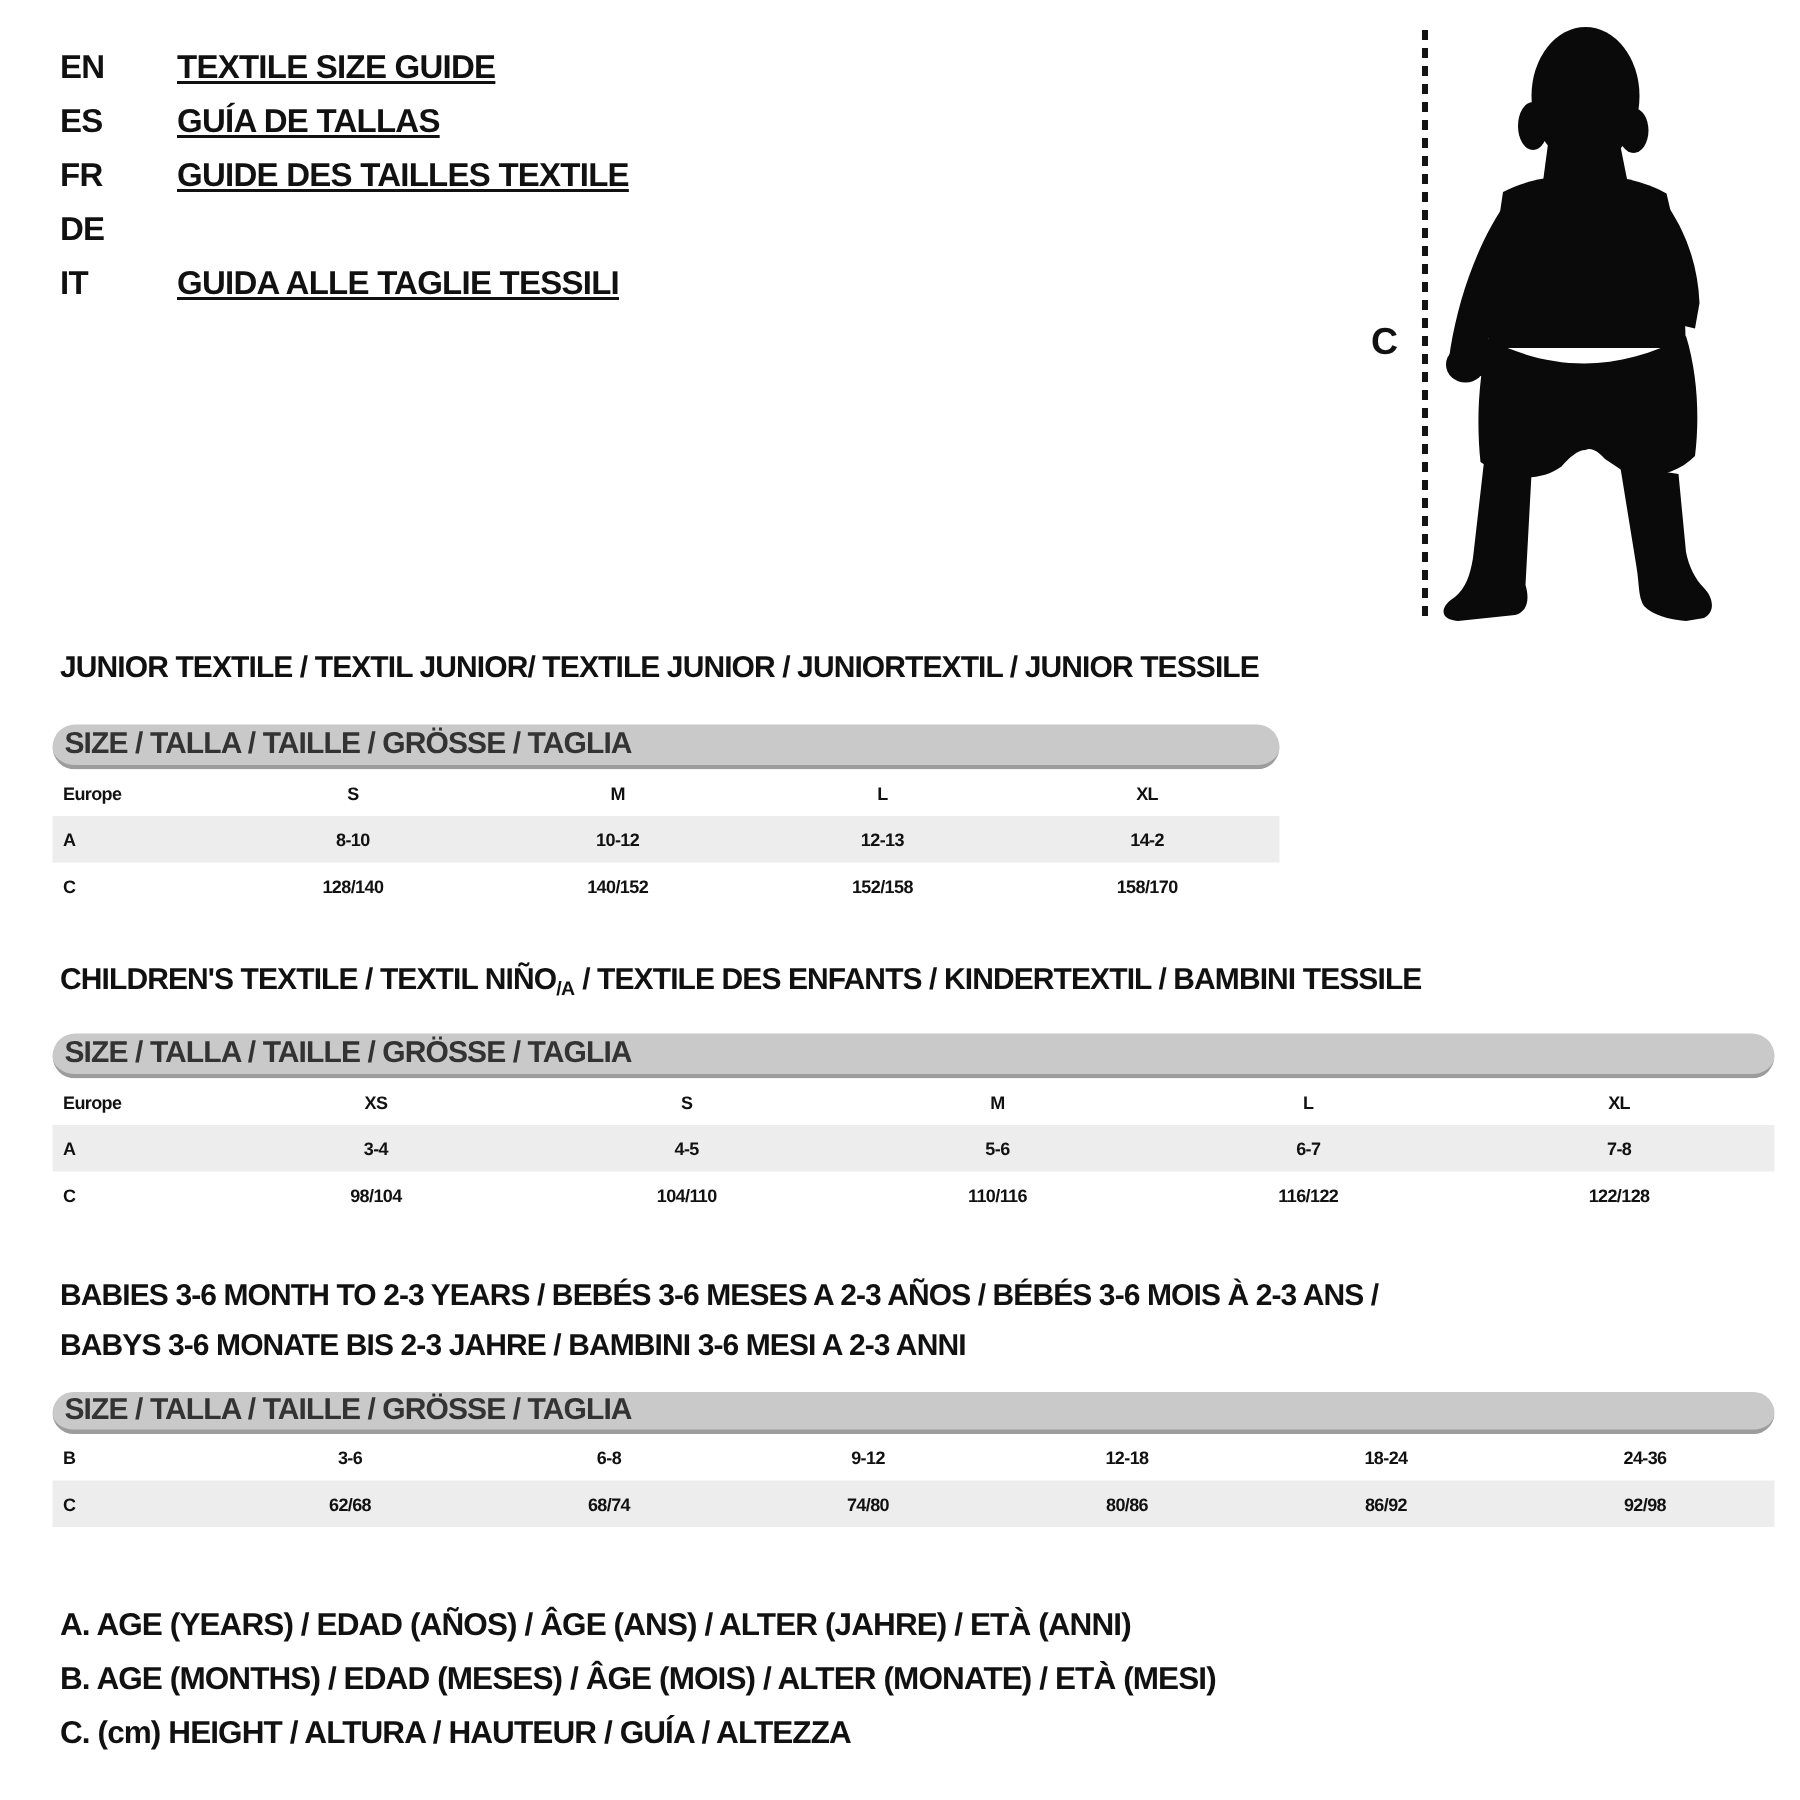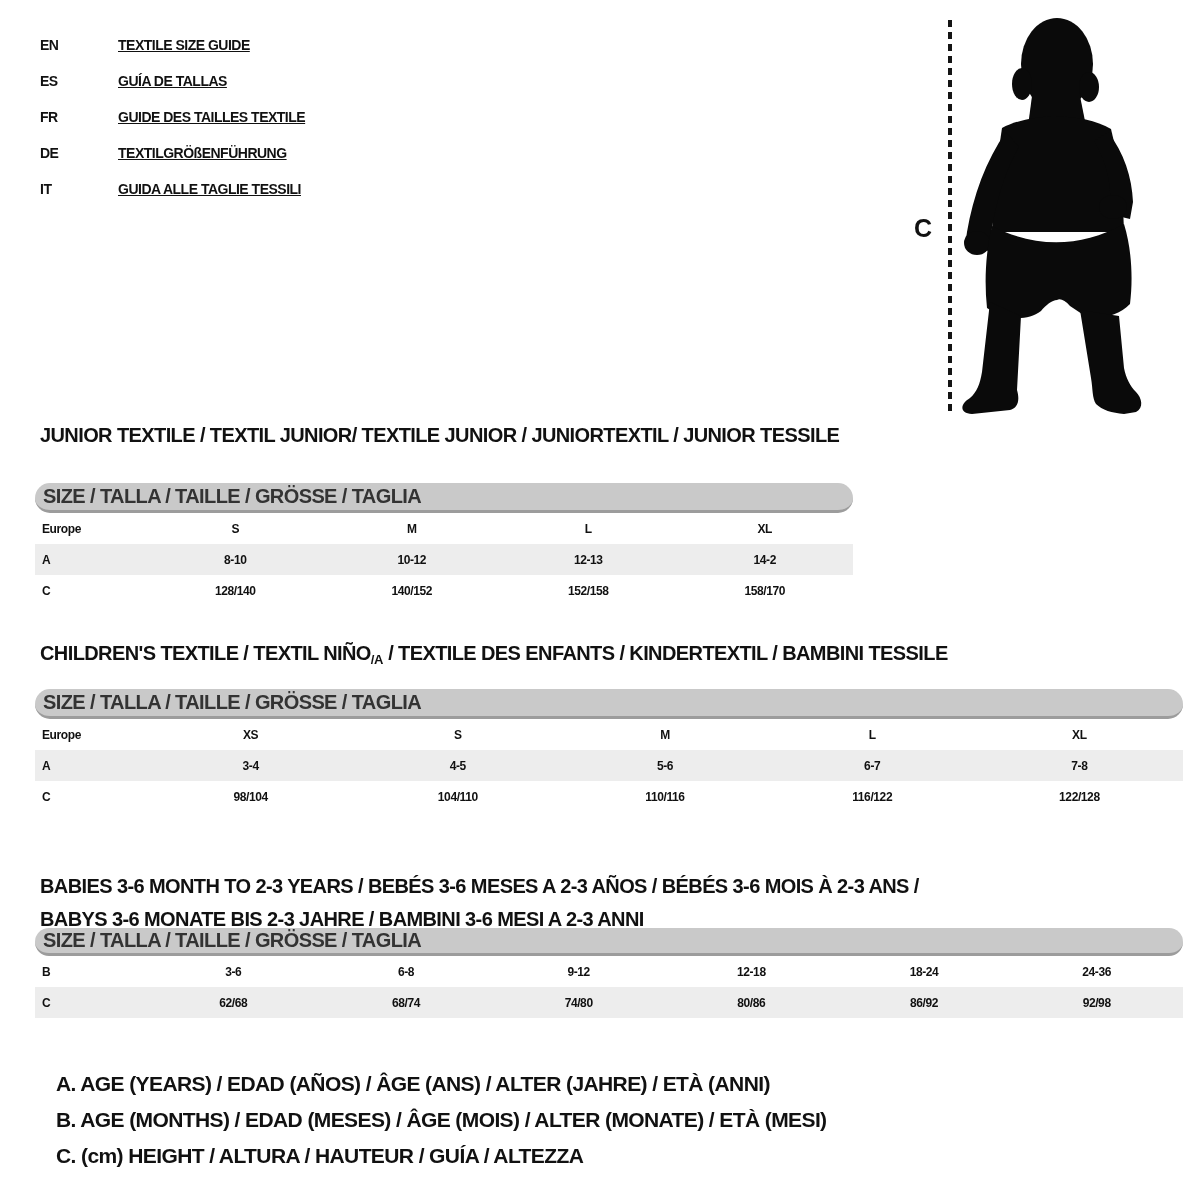--- a/index.html
+++ b/index.html
@@ -11,21 +11,21 @@
     background: #ffffff;
     overflow: hidden;
     font-family: "Liberation Sans", sans-serif;
     font-weight: 700;
     color: #111111;
     letter-spacing: -0.5px;
   }
 
   
   .lang-block { position: absolute; left: 40px; top: 27px; }
-  .lang-row { display: flex; line-height: 36px; font-size: 14px; }
+  .lang-row { display: flex; line-height: 36px; font-size: 22px; }
   .lang-code { width: 78px; flex: 0 0 78px; }
   .lang-title { white-space: nowrap; text-decoration: underline; }
 
   
   .height-line {
     position: absolute; left: 948px; top: 20px;
     width: 4px; height: 396px;
     background: repeating-linear-gradient(to bottom, #141414 0 7px, transparent 7px 12px);
   }
   .height-label { position: absolute; left: 914px; top: 214px; font-size: 25px; }
@@ -47,21 +47,21 @@
   .t-row { display: grid; height: 31px; align-items: center; font-size: 12px; letter-spacing: -0.4px; }
   .t-row.alt { background: #ededed; }
   .t-row .lbl { padding-left: 7px; text-align: left; }
   .t-row .cell { text-align: center; }
   .cols4 { grid-template-columns: 112px repeat(4, 1fr); }
   .cols5 { grid-template-columns: 112px repeat(5, 1fr); }
   .cols6 { grid-template-columns: 112px repeat(6, 1fr); }
 
   
   .legend-block { position: absolute; left: 40px; top: 1066px; }
-  .legend-line { line-height: 36px; font-size: 21px; white-space: nowrap; letter-spacing: -0.6px; margin-left: 16px; }
+  .legend-line { line-height: 36px; font-size: 21px; white-space: nowrap; letter-spacing: -0.6px; }
 </style>
 </head>
 <body>
 
 <div class="canvas">
 
   <div class="lang-block">
     <div class="lang-row">
       <span class="lang-code">EN</span>
       <span class="lang-title">TEXTILE SIZE GUIDE</span>
@@ -69,21 +69,20 @@
     <div class="lang-row">
       <span class="lang-code">ES</span>
       <span class="lang-title">GUÍA DE TALLAS</span>
     </div>
     <div class="lang-row">
       <span class="lang-code">FR</span>
       <span class="lang-title">GUIDE DES TAILLES TEXTILE</span>
     </div>
     <div class="lang-row">
       <span class="lang-code">DE</span>
-      <span class="lang-title">TEXTILGRÖßENFÜHRUNG</span>
     </div>
     <div class="lang-row">
       <span class="lang-code">IT</span>
       <span class="lang-title">GUIDA ALLE TAGLIE TESSILI</span>
     </div>
   </div>
 
   <div class="height-line"></div>
   <div class="height-label">C</div>
   <svg class="silhouette" viewBox="0 0 320 430" aria-hidden="true">
@@ -96,21 +95,21 @@
       <path d="M126,132 C106,160 93,196 87,232 L85,246 L109,251 C113,212 123,174 139,147 Z"></path>
       <ellipse cx="97" cy="243" rx="13" ry="12"></ellipse>
       <path d="M228,132 C244,153 252,177 253,202 L250,219 L229,214 C233,190 228,164 214,141 Z"></path>
       <ellipse cx="233" cy="207" rx="14" ry="12"></ellipse>
       <path d="M112,226 C155,248 200,248 244,224 C252,250 253,280 250,304 C236,318 216,320 202,314 L190,306 C185,300 180,298 177,300 C172,300 166,305 161,311 C146,322 124,320 107,308 C104,280 106,250 112,226 Z"></path>
       <path d="M110,302 L102,372 C100,384 97,392 90,398 C80,404 79,413 92,414 L130,410 C138,408 140,400 137,390 L141,316 Z"></path>
       <path d="M200,310 L211,378 C213,390 212,398 216,404 C222,410 232,413 244,414 L256,412 C264,408 262,398 256,392 C250,386 246,378 244,368 L239,316 Z"></path>
     </g>
   </svg>
 
-  <div class="sec-title" style="top:424px">JUNIOR TEXTILE / TEXTIL JUNIOR/ TEXTILE JUNIOR / JUNIORTEXTIL / JUNIOR TESSILE</div>
+  <div class="sec-title" style="top:434px">JUNIOR TEXTILE / TEXTIL JUNIOR/ TEXTILE JUNIOR / JUNIORTEXTIL / JUNIOR TESSILE</div>
   <div class="size-table" style="top:483px; width:818px">
     <div class="t-head">SIZE / TALLA / TAILLE / GRÖSSE / TAGLIA</div>
     <div class="t-row cols4">
       <span class="lbl">Europe</span>
       <span class="cell">S</span>
       <span class="cell">M</span>
       <span class="cell">L</span>
       <span class="cell">XL</span>
     </div>
     <div class="t-row cols4 alt">
@@ -151,21 +150,21 @@
     <div class="t-row cols5">
       <span class="lbl">C</span>
       <span class="cell">98/104</span>
       <span class="cell">104/110</span>
       <span class="cell">110/116</span>
       <span class="cell">116/122</span>
       <span class="cell">122/128</span>
     </div>
   </div>
 
-  <div class="sec-title sec-title-2line" style="top:870px">
+  <div class="sec-title sec-title-2line" style="top:848px">
     <div>BABIES 3-6 MONTH TO 2-3 YEARS / BEBÉS 3-6 MESES A 2-3 AÑOS / BÉBÉS 3-6 MOIS À 2-3 ANS /</div>
     <div>BABYS 3-6 MONATE BIS 2-3 JAHRE / BAMBINI 3-6 MESI A 2-3 ANNI</div>
   </div>
   <div class="size-table" style="top:928px; width:1148px">
     <div class="t-head short">SIZE / TALLA / TAILLE / GRÖSSE / TAGLIA</div>
     <div class="t-row cols6">
       <span class="lbl">B</span>
       <span class="cell">3-6</span>
       <span class="cell">6-8</span>
       <span class="cell">9-12</span>

